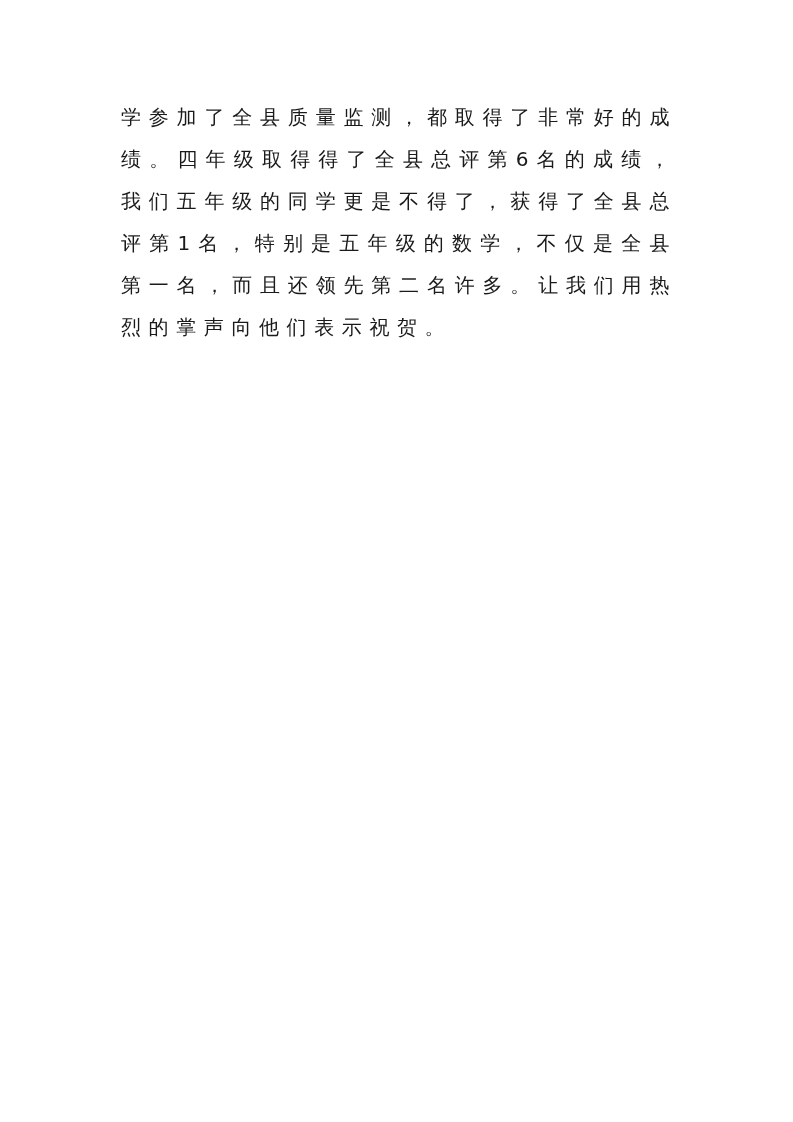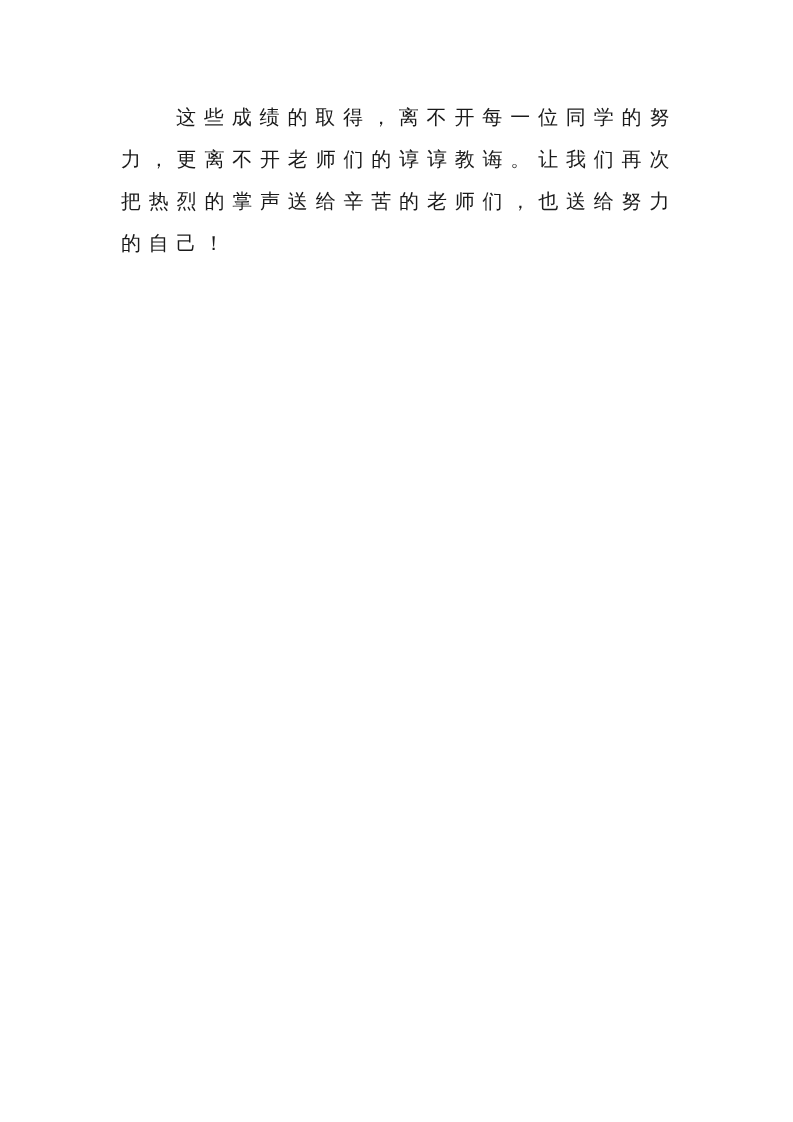--- a/index.html
+++ b/index.html
@@ -20,15 +20,15 @@
     text-align: justify;
     text-align-last: left;
     word-break: break-all;
   }
   .para.indent { text-indent: 55px; }
 </style>
 </head>
 <body>
 
 <div class="page">
-  <p class="para indent">这些成绩的取得，离不开每一位同学的努力，更离不开老师们的谆谆教诲。让我们再次把热烈的掌声送给辛苦的老师们，也送给努力的自己！</p>
+  <p class="para">学参加了全县质量监测，都取得了非常好的成绩。四年级取得得了全县总评第6名的成绩，我们五年级的同学更是不得了，获得了全县总评第1名，特别是五年级的数学，不仅是全县第一名，而且还领先第二名许多。让我们用热烈的掌声向他们表示祝贺。</p>
 
 </div>
 
 </body></html>

